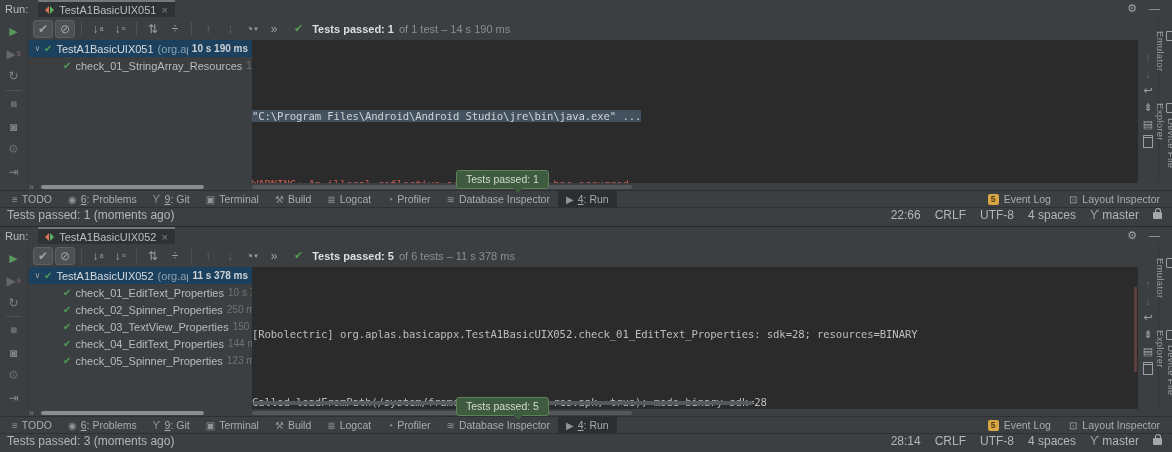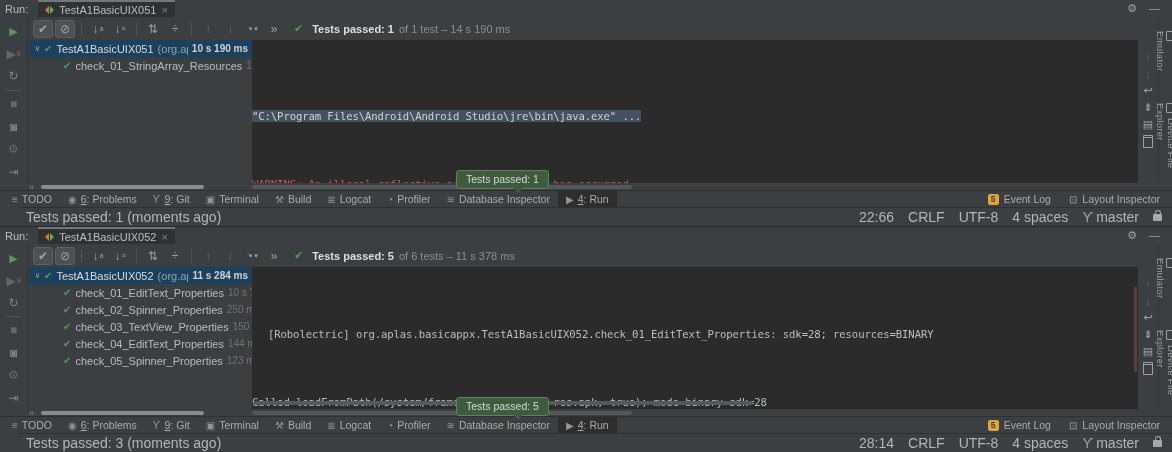--- a/index.html
+++ b/index.html
@@ -45,21 +45,21 @@
   .ttime{margin-left:auto;padding:0 4px;color:#ced1d3;font-size:10px;flex:none;font-weight:bold;}
   .tkids .trow{padding-left:34px;}
   .tkids .ttime{color:#6e7376;font-weight:normal;}
   
   .console{position:absolute;left:252px;top:40px;right:34px;bottom:43px;background:#2b2b2b;overflow:hidden;
            font-family:"DejaVu Sans Mono",monospace;font-size:10.6px;line-height:17px;white-space:pre;letter-spacing:-0.1px;}
   .ln{height:17px;overflow:hidden;}
   .ln-warn span{color:#cd5c56;}
   .ln-info span{color:#bcbec0;}
   .ln-cmd span{background:#44525f;color:#cdd2d6;}
-  .ln-clip{margin-top:-9px;padding-left:16px;}
+  .ln-clip{margin-top:-9px;}
   .chv{position:absolute;left:253px;bottom:47px;width:500px;height:4px;background:#55595b;border-radius:2px;display:none;}
   [data-panel="1"] .chv{display:block;}
   .vred{position:absolute;right:35px;top:60px;width:3px;height:85px;background:#5d3f3f;display:none;}
   [data-panel="1"] .vred{display:block;}
   
   .cgutter{position:absolute;right:14px;top:40px;width:20px;bottom:43px;display:flex;flex-direction:column;align-items:center;padding-top:8px;box-sizing:border-box;color:#9da1a4;}
   .gic{height:17px;display:flex;align-items:center;justify-content:center;font-size:11px;}
   .ico-trash{display:inline-block;width:8px;height:9px;border:1px solid #9aa0a3;border-top:3px double #9aa0a3;border-radius:1px;}
   
   .rbar{position:absolute;right:0;top:17px;width:14px;bottom:43px;border-left:1px solid #333638;
@@ -82,21 +82,21 @@
   .twcolon{margin-right:3px;}
   .twcolon::before{content:":";}
   u.twnum:empty,u.twnum:empty+.twcolon{display:none;}
   .twright{margin-left:auto;display:flex;align-items:center;gap:18px;padding-right:12px;}
   .twbtn{display:flex;align-items:center;gap:5px;}
   .elog-ico{display:inline-block;width:11px;height:11px;background:#d9a545;color:#4d3c10;border-radius:2px;
             font-size:8.5px;font-weight:bold;text-align:center;line-height:11px;}
   .li-ico{color:#9da1a4;font-size:10px;}
   
   .sbar{position:absolute;left:0;right:0;bottom:0;height:19px;border-top:1px solid #2e3133;
-        display:flex;align-items:center;padding:0 10px 0 7px;font-size:14px;color:#b3b6b8;box-sizing:border-box;margin-left:19px;}
+        display:flex;align-items:flex-start;padding:0 10px 0 7px;font-size:12px;color:#b3b6b8;box-sizing:border-box;}
   .sright{margin-left:auto;display:flex;align-items:center;gap:14px;}
   .br-ico{display:inline-block;color:#9da1a4;margin-right:3px;}
   .ico-lock{position:relative;display:inline-block;width:9px;height:7px;background:#a6a8ab;border-radius:1px;}
   .ico-lock::before{content:"";position:absolute;left:2px;top:-4px;width:4px;height:4px;border:1px solid #a6a8ab;border-bottom:none;border-radius:3px 3px 0 0;}
   
   .tip{position:absolute;left:456px;top:170px;background:#3e5a3f;border:1px solid #5d8457;border-radius:3px;
        color:#d2dad0;font-size:10.5px;padding:2px 9px 3px;z-index:6;white-space:nowrap;}
   .tip::after{content:"";position:absolute;left:56px;bottom:-5px;border:5px solid transparent;border-top:5px solid #3e5a3f;border-bottom:none;}
 </style>
 </head>
@@ -345,21 +345,21 @@
         <span class="rest"> of 6 tests – 11 s 378 ms</span>
     </span>
   </div>
 
   <div class="tree">
     <div class="trow root">
       <span class="chev">∨</span>
       <span class="tick">✔</span>
       <span class="tname">TestA1BasicUIX052</span>
       <span class="tpkg">(org.aplas.basica</span>
-      <span class="ttime">11 s 284 ms</span>
+      <span class="ttime">11 s 378 ms</span>
     </div>
     <div class="tkids">
 
         <div class="trow">
           <span class="tick">✔</span>
           <span class="tname">check_01_EditText_Properties</span>
           <span class="ttime">10 s 711 ms</span>
         </div>
 
         <div class="trow">

